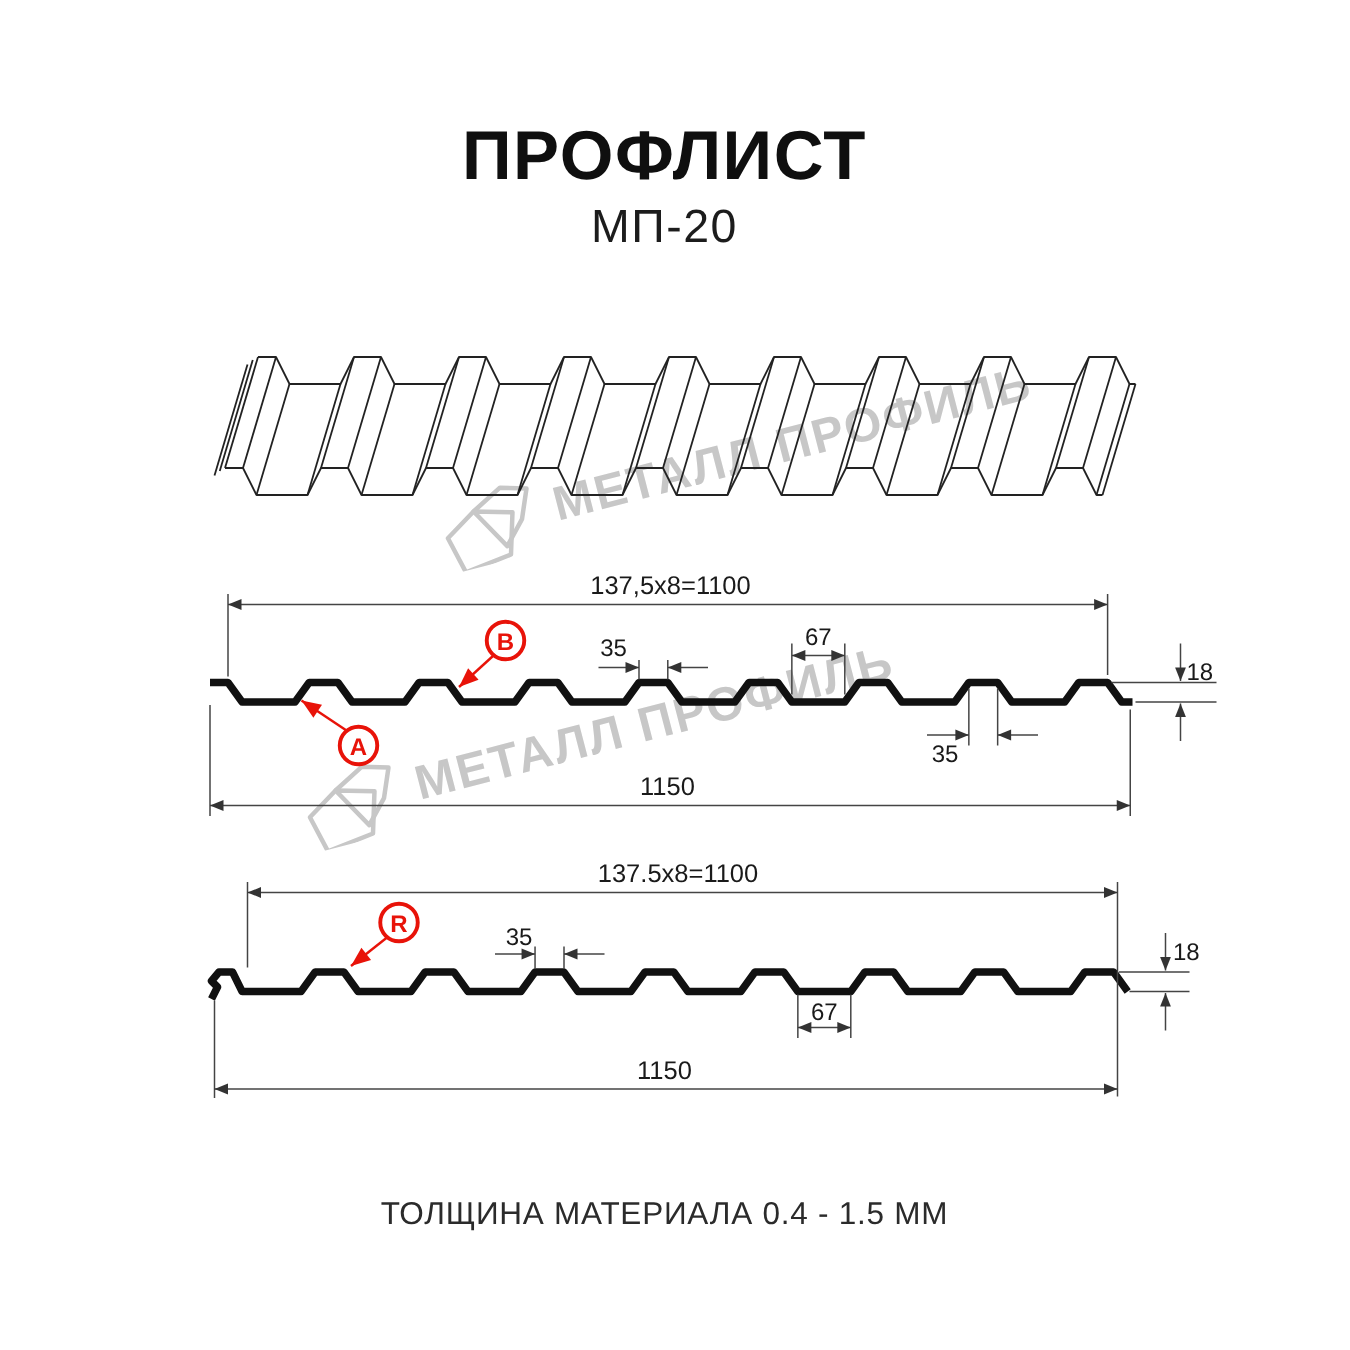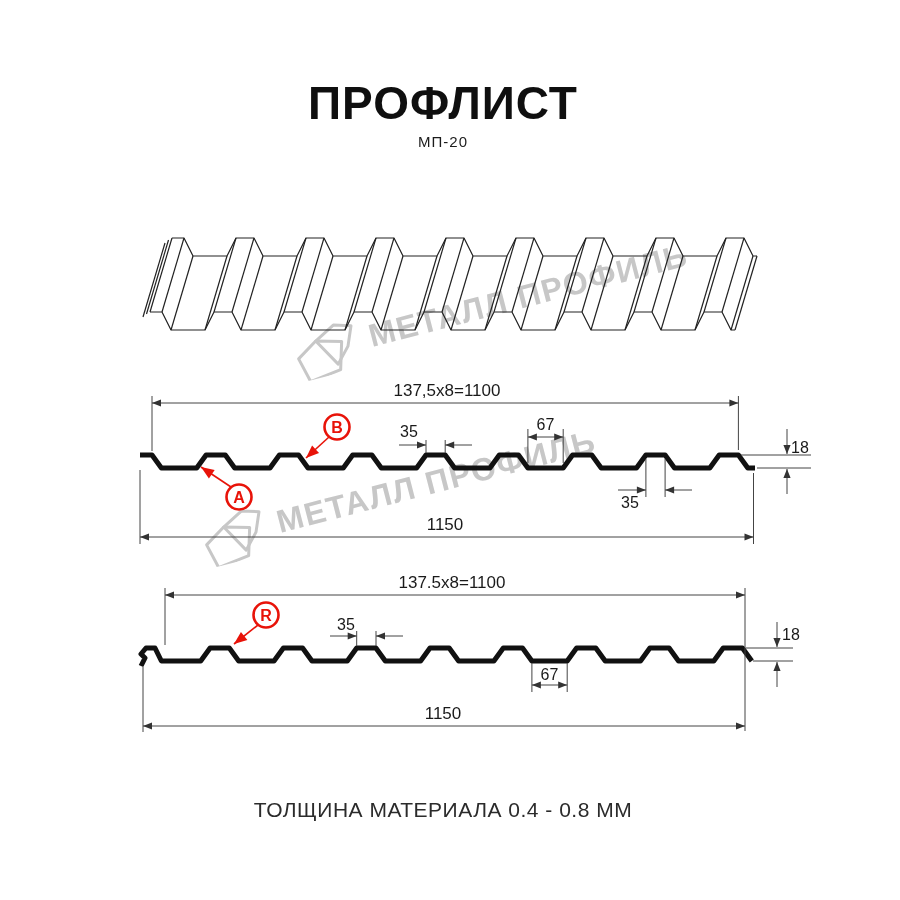--- a/index.html
+++ b/index.html
@@ -1,21 +1,21 @@
 <!DOCTYPE html>
 <html><head>
 <meta charset="utf-8">
 <style>
   html,body{margin:0;padding:0;background:#fff;}
   #canvas{position:relative;width:900px;height:900px;background:#fff;overflow:hidden;
           font-family:"Liberation Sans",sans-serif;}
   
   .toptext{position:absolute;left:0;width:886px;text-align:center;z-index:3;color:#0f0f0f;}
   #title{top:76px;font-size:46px;font-weight:bold;letter-spacing:1px;}
-  #subtitle{top:133px;font-size:15px;font-weight:normal;color:#1c1c1c;letter-spacing:1px;}
+  #subtitle{top:133px;font-size:31px;font-weight:normal;color:#1c1c1c;letter-spacing:1px;}
   #footer{top:798px;font-size:21px;color:#2b2b2b;letter-spacing:.5px;}
   
   .wm{position:absolute;display:flex;align-items:center;gap:8px;z-index:1;
       transform:rotate(-14.5deg);transform-origin:0 50%;}
   .wm span{font-size:32px;font-weight:bold;letter-spacing:1.5px;color:#c7c7c7;white-space:nowrap;}
   .wm svg{flex:0 0 auto;}
   #wm1{left:286px;top:330px;}
   #wm2{left:194px;top:516px;}
   #diagram{position:absolute;left:0;top:0;z-index:2;}
   
@@ -45,21 +45,21 @@
       <g fill="none" stroke="#c7c7c7" stroke-width="3" stroke-linejoin="round">
         <path d="M12,32 L33,19 L58,26 L50,53 L18,57 Z"></path>
         <path d="M33,19 L54,8 L71,13 L63,32 L49,47 Z"></path>
       </g>
     </svg>
     <span>МЕТАЛЛ ПРОФИЛЬ</span>
   </div>
 
   <div class="toptext" id="title">ПРОФЛИСТ</div>
   <div class="toptext" id="subtitle">МП-20</div>
-  <div class="toptext" id="footer">ТОЛЩИНА МАТЕРИАЛА 0.4 - 0.8 ММ</div>
+  <div class="toptext" id="footer">ТОЛЩИНА МАТЕРИАЛА 0.4 - 1.5 ММ</div>
 
   <svg id="diagram" width="900" height="900" viewBox="0 0 900 900">
     <defs>
       <marker id="arr" viewBox="0 0 10 10" refX="9.5" refY="5" markerWidth="10" markerHeight="10" orient="auto-start-reverse">
         <path d="M0.5,1.4 L9.5,5 L0.5,8.6 Z" fill="#333"></path>
       </marker>
       <marker id="arrR" viewBox="0 0 10 10" refX="9.5" refY="5" markerWidth="9" markerHeight="9" orient="auto-start-reverse">
         <path d="M0.5,1.4 L9.5,5 L0.5,8.6 Z" fill="#e81309"></path>
       </marker>
     </defs>

